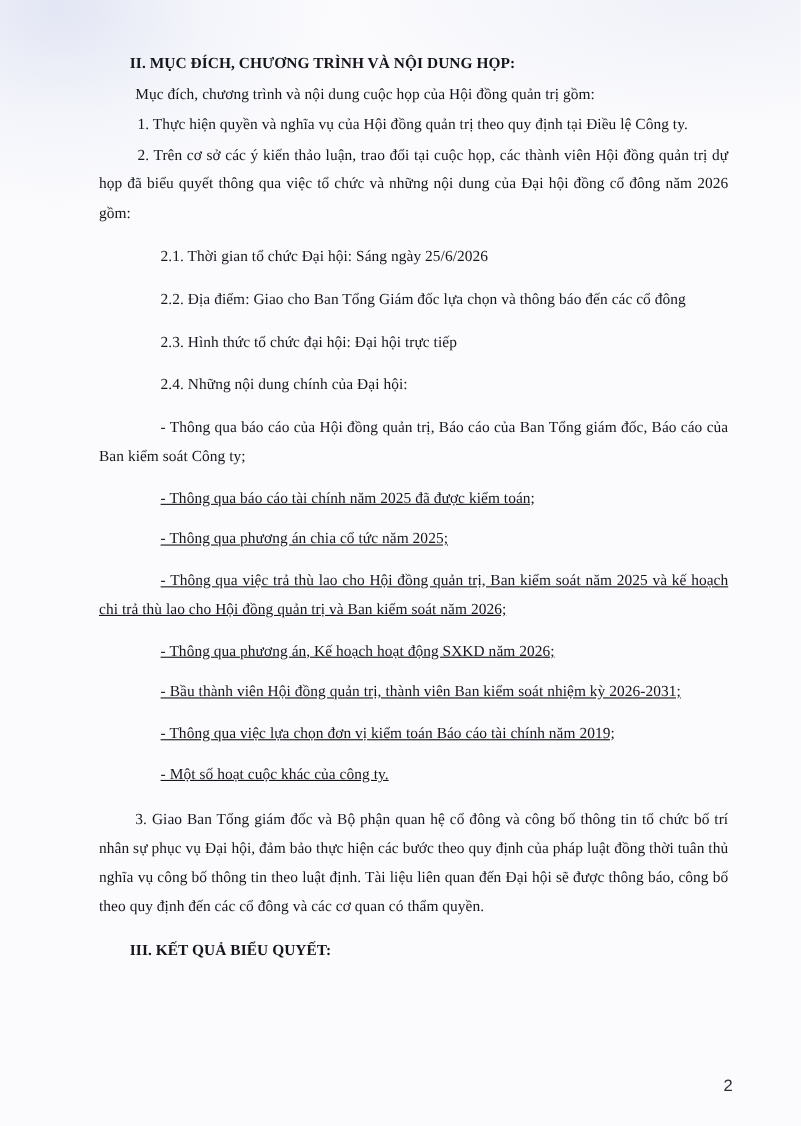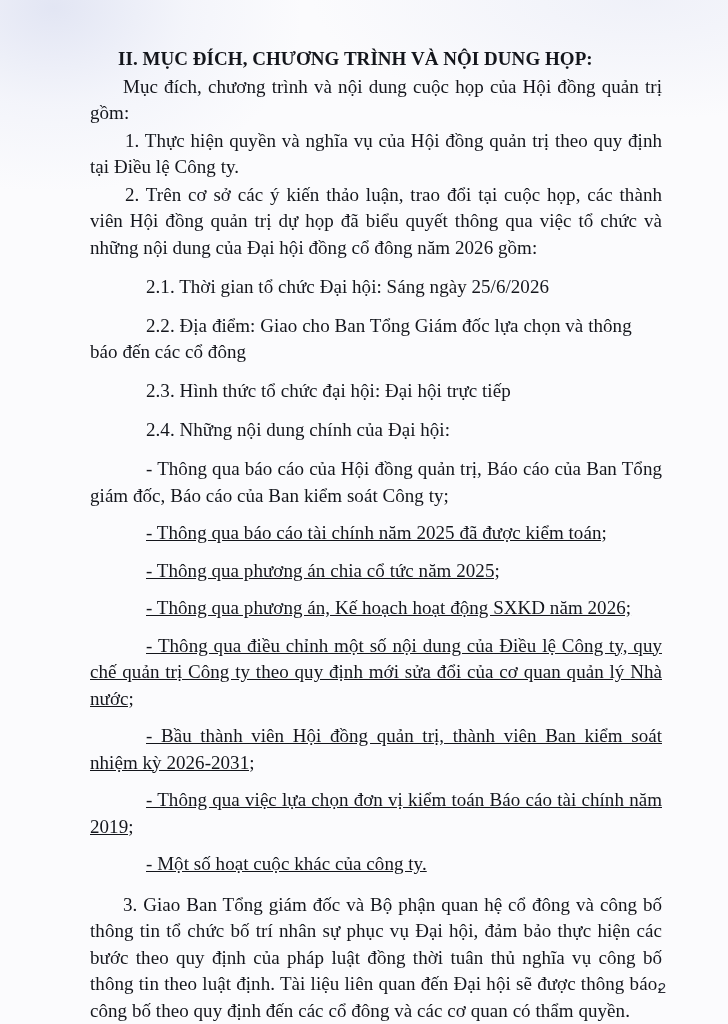--- a/index.html
+++ b/index.html
@@ -39,21 +39,21 @@
     pointer-events: none;
   }
   .body-area {
     position: absolute;
     left: 90px;
     top: 46px;
     width: 572px;
   }
   p {
     margin: 0;
-    font-size: 19px;
+    font-size: 14px;
     line-height: 26.5px;
     text-align: justify;
     text-justify: inter-word;
     letter-spacing: 0.05px;
   }
   .heading {
     font-weight: bold;
     text-align: left;
     margin-bottom: 1px;
   }
@@ -107,22 +107,22 @@
     <p class="num-item">2. Trên cơ sở các ý kiến thảo luận, trao đổi tại cuộc họp, các thành viên Hội đồng quản trị dự họp đã biểu quyết thông qua việc tổ chức và những nội dung của Đại hội đồng cổ đông năm 2026 gồm:</p>
 
     <p class="sub-item">2.1. Thời gian tổ chức Đại hội: Sáng ngày 25/6/2026</p>
     <p class="sub-item">2.2. Địa điểm: Giao cho Ban Tổng Giám đốc lựa chọn và thông báo đến các cổ đông</p>
     <p class="sub-item">2.3. Hình thức tổ chức đại hội: Đại hội trực tiếp</p>
     <p class="sub-item">2.4. Những nội dung chính của Đại hội:</p>
 
     <p class="bullet">- Thông qua báo cáo của Hội đồng quản trị, Báo cáo của Ban Tổng giám đốc, Báo cáo của Ban kiểm soát Công ty;</p>
     <p class="bullet bullet-tight">- Thông qua báo cáo tài chính năm 2025 đã được kiểm toán;</p>
     <p class="bullet bullet-tight">- Thông qua phương án chia cổ tức năm 2025;</p>
+    <p class="bullet bullet-tight">- Thông qua việc trả thù lao cho Hội đồng quản trị, Ban kiểm soát năm 2025 và kế hoạch chi trả thù lao cho Hội đồng quản trị và Ban kiểm soát năm 2026;</p>
     <p class="bullet bullet-tight">- Thông qua phương án, Kế hoạch hoạt động SXKD năm 2026;</p>
-    <p class="bullet bullet-tight">- Thông qua điều chỉnh một số nội dung của Điều lệ Công ty, quy chế quản trị Công ty theo quy định mới sửa đổi của cơ quan quản lý Nhà nước;</p>
     <p class="bullet bullet-tight">- Bầu thành viên Hội đồng quản trị, thành viên Ban kiểm soát nhiệm kỳ 2026-2031;</p>
     <p class="bullet bullet-tight">- Thông qua việc lựa chọn đơn vị kiểm toán Báo cáo tài chính năm 2019;</p>
     <p class="bullet bullet-tight">- Một số hoạt cuộc khác của công ty.</p>
 
     <p class="para3">3. Giao Ban Tổng giám đốc và Bộ phận quan hệ cổ đông và công bố thông tin tổ chức bố trí nhân sự phục vụ Đại hội, đảm bảo thực hiện các bước theo quy định của pháp luật đồng thời tuân thủ nghĩa vụ công bố thông tin theo luật định. Tài liệu liên quan đến Đại hội sẽ được thông báo, công bố theo quy định đến các cổ đông và các cơ quan có thẩm quyền.</p>
 
     <p class="heading heading-3">III.   KẾT QUẢ BIỂU QUYẾT:</p>
 
   </div>
 

